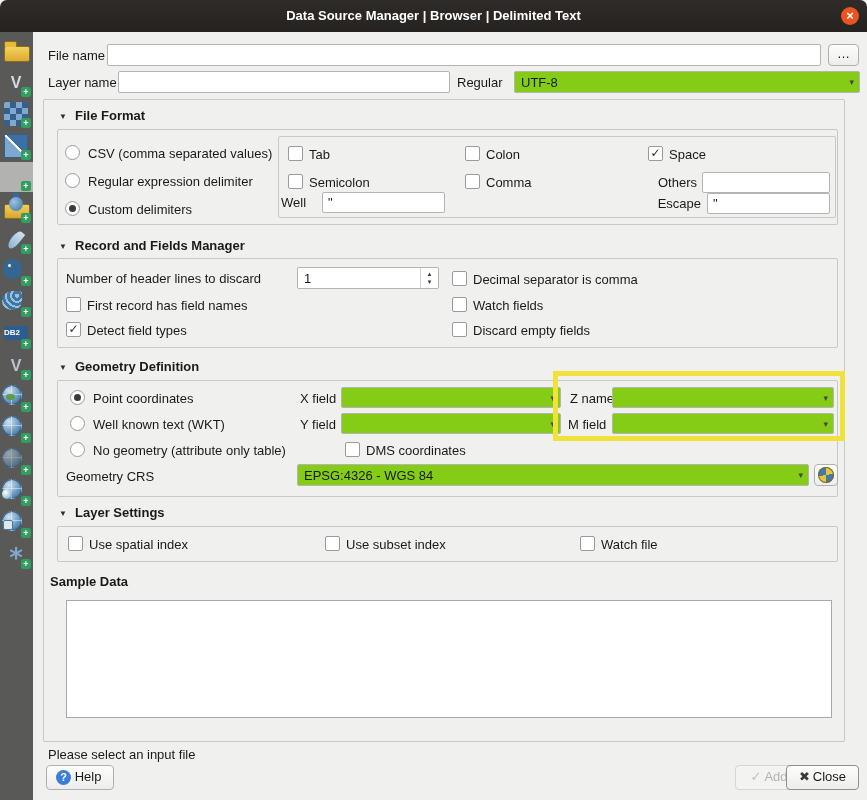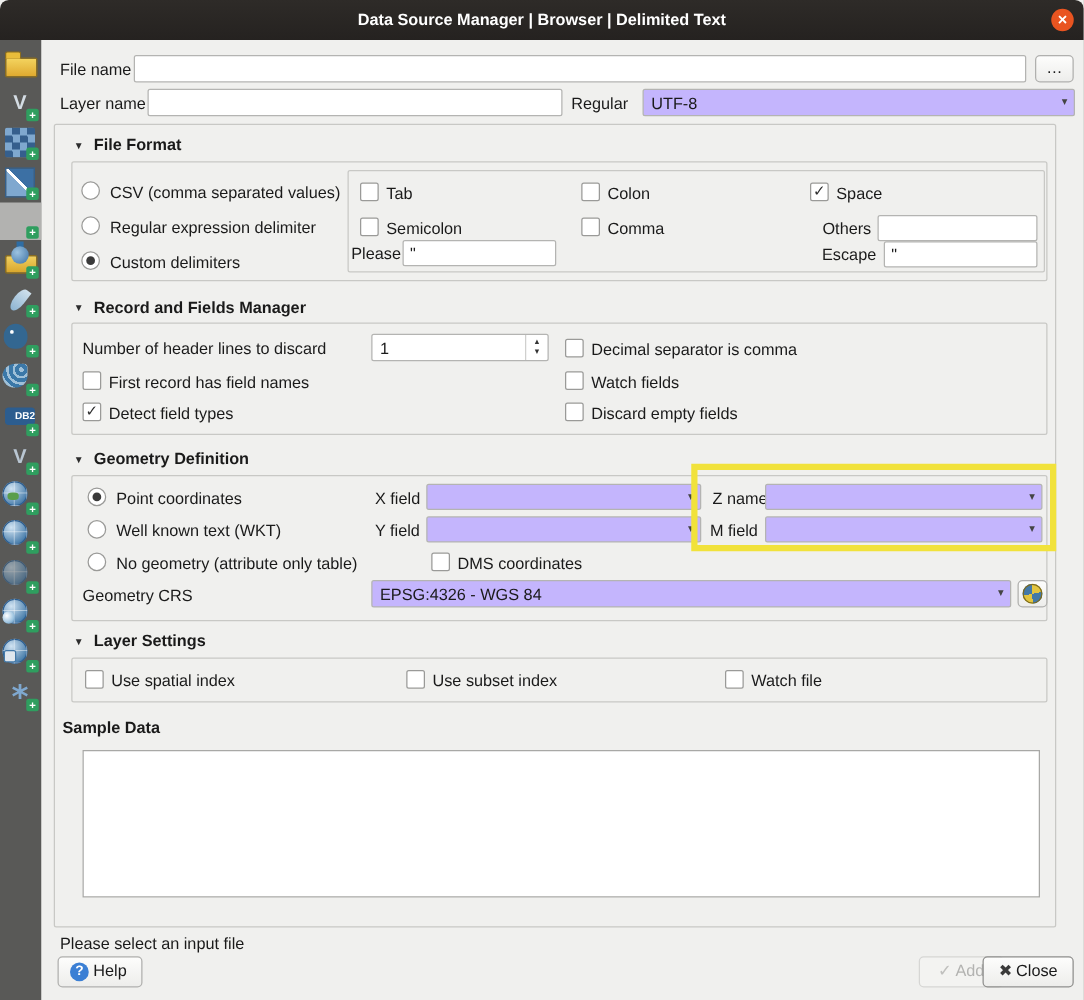--- a/index.html
+++ b/index.html
@@ -27,35 +27,35 @@
   .g-vector{color:#d4dce3;font:bold 16px/24px "Liberation Sans",sans-serif;}
   .ic-raster{background:repeating-conic-gradient(#355f8d 0% 25%, #7fa8cf 25% 50%) 0 0/12px 12px;border-radius:2px;}
   .ic-mesh{background:linear-gradient(45deg,#7fa8cf 47%,#ffffff 47% 53%,#3c70a4 53%);border:1px solid #34608c;box-sizing:border-box;}
   .g-comma{color:#2e6da4;font:bold 32px/46px "DejaVu Sans",sans-serif;}
   .ic-gpkg{top:10px;height:13px;background:linear-gradient(#f0d060,#d9a62c);border:1px solid #8a6d1f;border-radius:2px;}
   .ic-gpkg::after{content:"";position:absolute;top:-8px;left:4px;width:14px;height:14px;border-radius:50%;background:radial-gradient(circle at 35% 35%,#9cc3e0,#3c70a4);}
   .ic-feather::before{content:"";position:absolute;left:7px;top:2px;width:9px;height:20px;background:linear-gradient(#cfe0ec,#8db4d2);border-radius:50% 0 50% 50%;transform:rotate(38deg);}
   .ic-pg{left:3px;top:2px;width:19px;height:20px;background:#336791;border-radius:50% 50% 45% 45%;}
   .ic-pg::after{content:"";position:absolute;left:5px;top:5px;width:3px;height:3px;background:#fff;border-radius:50%;}
   .ic-oracle{left:2px;top:3px;width:20px;height:19px;border-radius:65% 20% 60% 60%;background:repeating-radial-gradient(circle at 75% 25%, #9fc0d8 0 2px, #3b78a8 2px 5px);}
-  .ic-db2{top:6px;height:14px;background:#2c5d8f;border-radius:3px;color:#fff;font:bold 8px/14px "Liberation Sans",sans-serif;text-align:right;}
+  .ic-db2{top:6px;height:14px;background:#2c5d8f;border-radius:3px;color:#fff;font:bold 8px/14px "Liberation Sans",sans-serif;text-align:left;}
   .g-virtual{color:#b9c6d2;font:bold 16px/24px "Liberation Sans",sans-serif;}
   .ic-globe{left:2px;top:2px;width:20px;height:20px;border-radius:50%;background:radial-gradient(circle at 35% 30%,#cfe3f2,#4379a8 75%);box-shadow:inset 0 0 0 1px #2c5d8f;}
   .ic-globe::before{content:"";position:absolute;inset:0;border-radius:50%;
      background:linear-gradient(rgba(255,255,255,.45) 1px,transparent 1px) 0 9px/20px 10px,
                 linear-gradient(90deg,rgba(255,255,255,.45) 1px,transparent 1px) 9px 0/10px 20px;}
   .ic-wms::after{content:"";position:absolute;left:4px;top:9px;width:9px;height:6px;background:#5a9e4b;border-radius:40%;}
   .ic-wcs{opacity:.55;}
   .ic-agm::after{content:"";position:absolute;left:0;bottom:0;width:10px;height:10px;border-radius:50%;background:radial-gradient(circle at 35% 35%,#ffffff,#9cc3e0 60%,#4379a8);}
   .ic-agf::after{content:"";position:absolute;left:1px;bottom:1px;width:8px;height:8px;background:#dfe7ee;border:1px solid #4379a8;border-radius:2px;}
   .g-geonode{color:#7fa8cf;font:bold 26px/30px "DejaVu Sans",sans-serif;}
   
   .input{position:absolute;box-sizing:border-box;background:#fff;border:1px solid #b4b4b2;border-radius:2px;
          font:13px "Liberation Sans",sans-serif;padding:0 5px;color:#1a1a1a;outline:none;}
-  .combo{position:absolute;box-sizing:border-box;background:#c4b5fd;border:1px solid #b4b4b2;border-radius:2px;text-decoration:underline;}
+  .combo{position:absolute;box-sizing:border-box;background:#84cc16;border:1px solid #b4b4b2;border-radius:2px;text-decoration:underline;}
   .combo .cv{position:absolute;left:6px;top:2px;line-height:17px;white-space:nowrap;}
   .combo .ca{position:absolute;right:5px;top:50%;transform:translateY(-55%);font-size:9px;color:#444;}
   .cb{position:absolute;width:15px;height:15px;box-sizing:border-box;background:#fff;border:1px solid #9a9a98;border-radius:2px;
       text-align:center;color:#2d2d2d;font:bold 12px/13px "DejaVu Sans",sans-serif;}
   .radio{position:absolute;width:15px;height:15px;box-sizing:border-box;background:#fff;border:1px solid #9a9a98;border-radius:50%;}
   .radio.selected::after{content:"";position:absolute;left:3px;top:3px;width:7px;height:7px;border-radius:50%;background:#3a3a3a;}
   .gbox{position:absolute;box-sizing:border-box;border:1px solid #c8c8c5;border-radius:2px;}
   .garrow{position:absolute;font-size:8px;color:#2d2d2d;}
   .btn{position:absolute;box-sizing:border-box;background:linear-gradient(#fdfdfc,#ededeb);border:1px solid #b0b0ae;border-radius:4px;
        text-align:center;line-height:22px;cursor:pointer;}
@@ -177,21 +177,21 @@
   <span class="radio" style="left:65px;top:173px"></span>
   <span class="lbl" style="left:88px;top:174px">Regular expression delimiter</span>
   <span class="radio selected" style="left:65px;top:201px"></span>
   <span class="lbl" style="left:88px;top:202px">Custom delimiters</span>
 
   <div class="gbox" style="left:278px;top:136px;width:558px;height:82px"></div>
   <span class="cb" style="left:288px;top:146px"></span>
   <span class="lbl" style="left:309px;top:147px">Tab</span>
   <span class="cb" style="left:288px;top:174px"></span>
   <span class="lbl" style="left:309px;top:175px">Semicolon</span>
-  <span class="lbl" style="left:281px;top:195px">Please</span>
+  <span class="lbl" style="left:281px;top:195px">Well</span>
   <input class="input" style="left: 322px; top: 192px; width: 123px; height: 21px;" value="&quot;">
 
   <span class="cb" style="left:465px;top:146px"></span>
   <span class="lbl" style="left:486px;top:147px">Colon</span>
   <span class="cb" style="left:465px;top:174px"></span>
   <span class="lbl" style="left:486px;top:175px">Comma</span>
 
   <span class="cb" style="left:648px;top:146px"><span>✓</span></span>
   <span class="lbl" style="left:669px;top:147px">Space</span>
   <span class="lbl" style="left:645px;top:175px;width:52px;text-align:right">Others</span>

